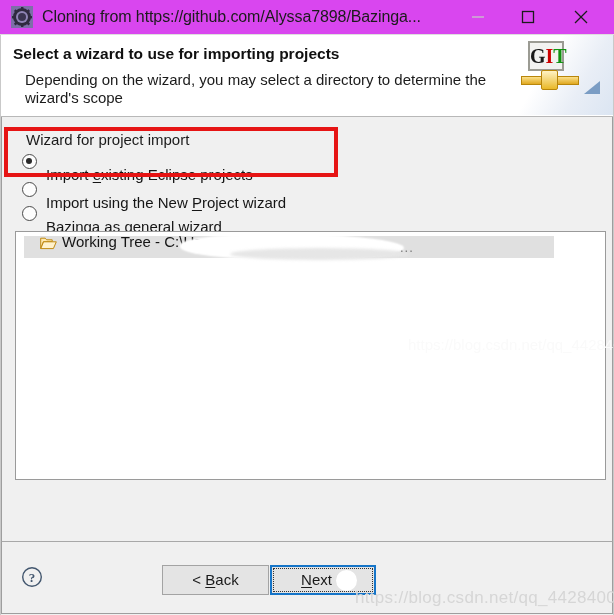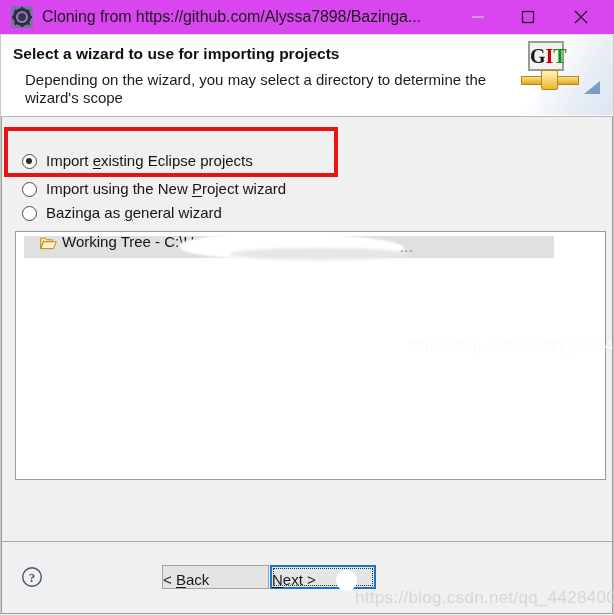--- a/index.html
+++ b/index.html
@@ -175,21 +175,21 @@
   .radio-row .radio.checked::after {
     content: "";
     position: absolute;
     left: 3px; top: 3px;
     width: 6.4px; height: 6.4px;
     border-radius: 50%;
     background: #2b2b2b;
   }
   .radio-row .rlabel {
     position: absolute;
-    left: 24px; top: 0;
+    left: 24px; top: 14px;
     font-size: 15px;
     color: #151515;
     white-space: nowrap;
   }
   .mn { text-decoration: underline; text-underline-offset: 2px; }
 
   
   .red-rect {
     position: absolute;
     left: 4px; top: 127px;
@@ -267,27 +267,27 @@
     box-sizing: border-box;
   }
   .help-icon {
     position: absolute;
     left: 21px; top: 566px;
     width: 22px; height: 22px;
   }
   .btn {
     position: absolute;
     top: 565px;
-    height: 24px;
+    height: 30px;
     background: #e4e4e4;
     border: 1px solid #a3a3a3;
     box-sizing: border-box;
     font-size: 15px;
     color: #1a1a1a;
-    text-align: left;
+    text-align: center;
     line-height: 28px;
     white-space: nowrap;
     cursor: default;
   }
   .btn-back   { left: 162px; width: 107px; }
   .btn-next   { left: 270px; width: 106px;
                 border: 2px solid #1675c8;
                 background: #e4e4e4; line-height: 26px; }
   .btn-next::before {
     content: "";
@@ -388,20 +388,21 @@
       <div class="git-bg"></div>
       <div class="git-plate"><span class="git-g">G</span><span class="git-i">I</span><span class="git-t">T</span></div>
       <div class="git-bar"></div>
       <div class="git-knob"></div>
       <div class="git-tri"></div>
     </div>
   </div>
 
   <div class="body-area"></div>
 
+  <div class="group-label">Wizard for project import</div>
 
   <div class="radio-row" style="top:152px;">
     <span class="radio checked"></span>
     <span class="rlabel"><span>Import </span><span class="mn">e</span><span>xisting Eclipse projects</span></span>
   </div>
 
   <div class="radio-row" style="top:180px;">
     <span class="radio"></span>
     <span class="rlabel"><span>Import using the New </span><span class="mn">P</span><span>roject wizard</span></span>
   </div>

